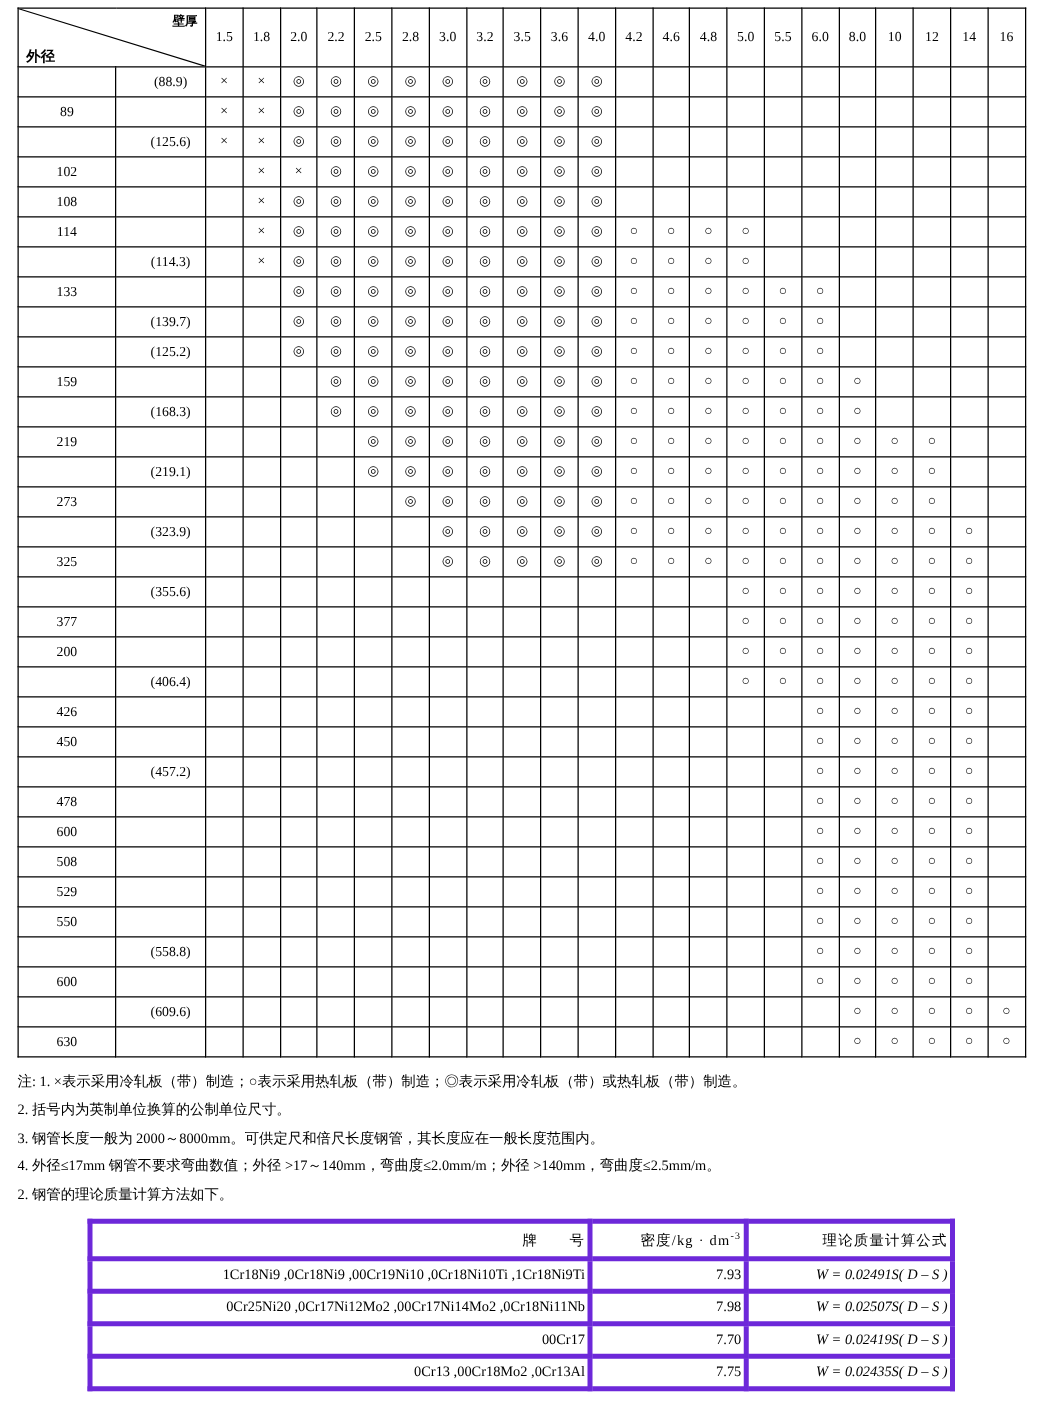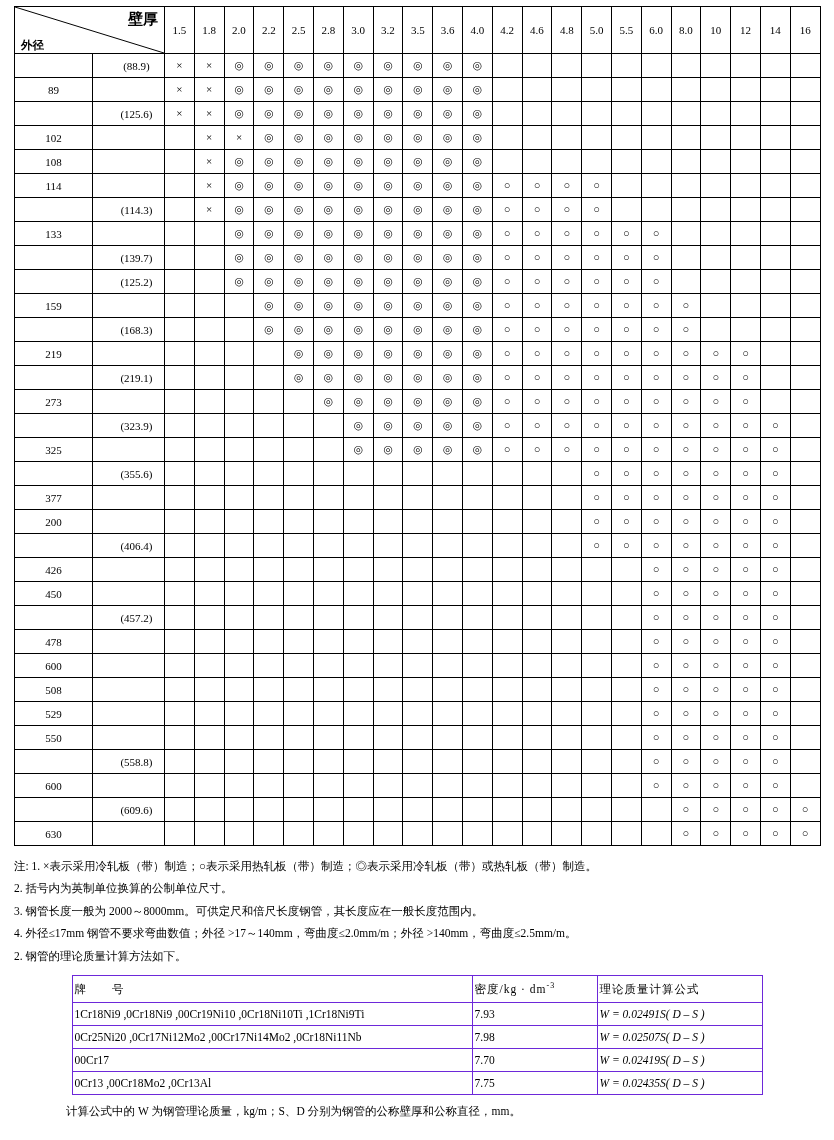--- a/index.html
+++ b/index.html
@@ -41,21 +41,21 @@
   }
   .corner .diag {
     position: absolute;
     left: 0; top: 0;
     width: 100%; height: 100%;
   }
   .corner .lbl-top {
     position: absolute;
     right: 6px;
     top: 3px;
-    font-size: 15px;
+    font-size: 10px;
     font-weight: bold;
   }
   .corner .lbl-bot {
     position: absolute;
     left: 6px;
     bottom: 0;
     font-size: 11.5px;
     font-weight: bold;
   }
   th.sizecol {
@@ -87,23 +87,23 @@
   .note-indent {
     padding-left: 0px;
   }
   table.mass {
     border-collapse: collapse;
     margin: 8px auto 0 auto;
     width: 690px;
     table-layout: fixed;
   }
   table.mass td, table.mass th {
-    border: 1px solid #6d28d9;
+    border: 4px solid #6d28d9;
     font-size: 11.5px;
-    text-align: left;
+    text-align: right;
     padding: 5px 2px;
     font-weight: normal;
     font-family: "Liberation Serif", serif;
   }
   table.mass th {
     letter-spacing: 1px;
   }
   .formula {
     font-style: italic;
   }
@@ -1061,15 +1061,14 @@
           <td class="formula">W = 0.02419S( D – S )</td>
         </tr>
         <tr>
           <td>0Cr13 ,00Cr18Mo2 ,0Cr13Al</td>
           <td>7.75</td>
           <td class="formula">W = 0.02435S( D – S )</td>
         </tr>
       </tbody>
   </table>
 
-  <div class="foot">计算公式中的 W 为钢管理论质量，kg/m；S、D 分别为钢管的公称壁厚和公称直径，mm。</div>
 
 </div>
 
 </body></html>

